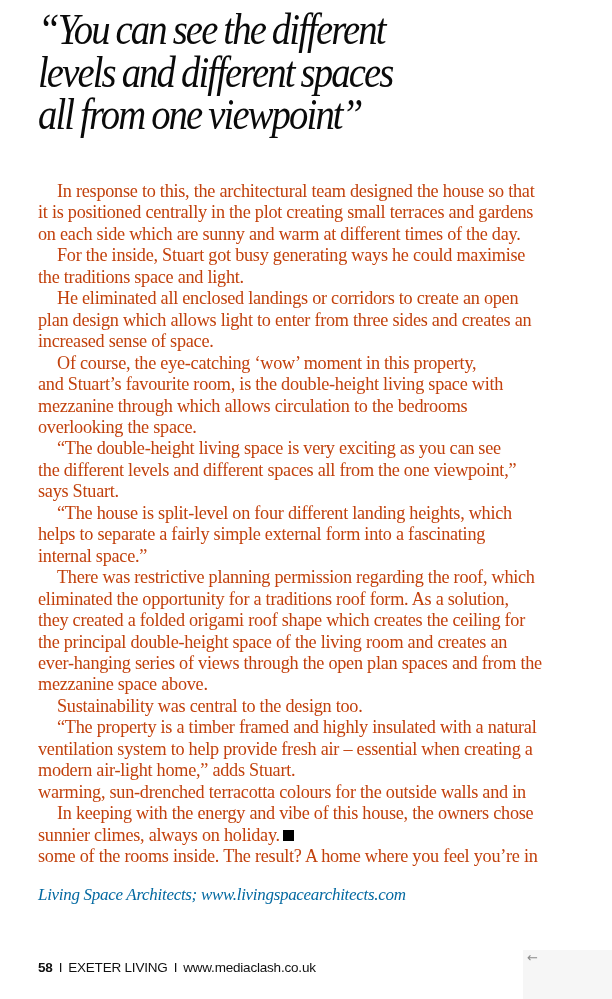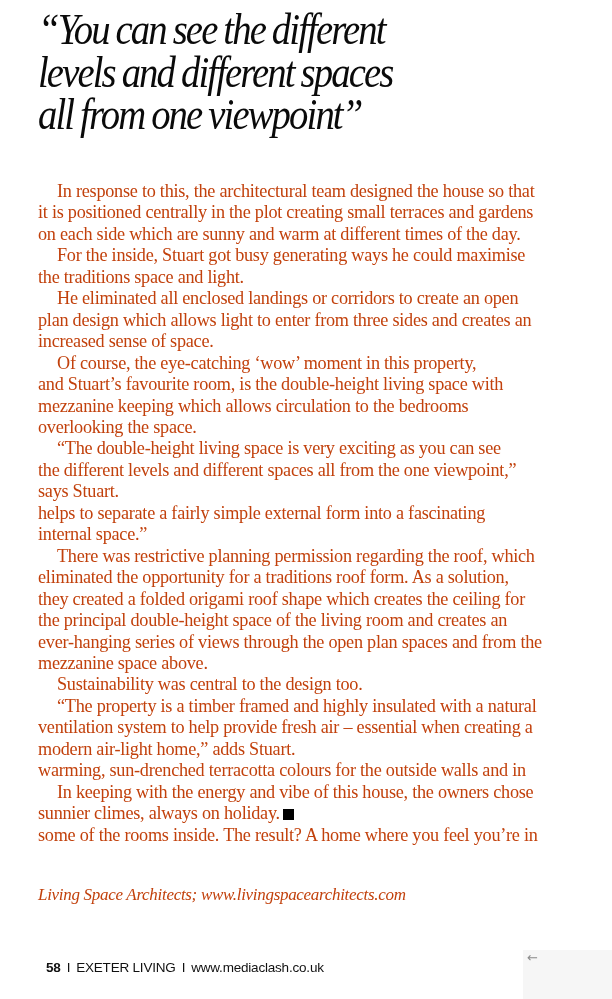--- a/index.html
+++ b/index.html
@@ -58,26 +58,26 @@
       margin-left: 3px;
     }
     .credit {
       position: absolute;
       left: 38px;
       top: 885px;
       font-family: "Liberation Serif", "DejaVu Serif", serif;
       font-style: italic;
       font-size: 17px;
       letter-spacing: -0.3px;
-      color: #c2410c;
+      color: #0369a1;
       white-space: nowrap;
     }
     .footer {
       position: absolute;
-      left: 46px;
+      left: 38px;
       top: 960px;
       font-family: "Liberation Sans", "DejaVu Sans", sans-serif;
       font-size: 13.5px;
       letter-spacing: -0.2px;
       color: #111;
       white-space: nowrap;
     }
     .footer .page-num { font-weight: bold; }
     .footer .sep { margin: 0 6px; font-weight: normal; }
     .nav-panel {
@@ -118,29 +118,30 @@
       <span class="line">the traditions space and light.</span>
     </p>
     <p style="text-indent: 0px;">
       <span class="line first">He eliminated all enclosed landings or corridors to create an open</span>
       <span class="line">plan design which allows light to enter from three sides and creates an</span>
       <span class="line">increased sense of  space.</span>
     </p>
     <p style="text-indent: 0px;">
       <span class="line first">Of  course, the eye-catching ‘wow’ moment in this property,</span>
       <span class="line">and Stuart’s favourite room, is the double-height living space with</span>
-      <span class="line">mezzanine keeping which allows circulation to the bedrooms</span>
+      <span class="line">mezzanine through which allows circulation to the bedrooms</span>
       <span class="line">overlooking the space.</span>
     </p>
     <p style="text-indent: 0px;">
       <span class="line first">“The double-height living space is very exciting as you can see</span>
       <span class="line">the different levels and different spaces all from the one viewpoint,”</span>
       <span class="line">says Stuart.</span>
     </p>
     <p style="text-indent: 0px;">
+      <span class="line first">“The house is split-level on four different landing heights, which</span>
       <span class="line">helps to separate a fairly simple external form into a fascinating</span>
       <span class="line">internal space.”</span>
     </p>
     <p style="text-indent: 0px;">
       <span class="line first">There was restrictive planning permission regarding the roof, which</span>
       <span class="line">eliminated the opportunity for a traditions roof  form. As a solution,</span>
       <span class="line">they created a folded origami roof  shape which creates the ceiling for</span>
       <span class="line">the principal double-height space of  the living room and creates an</span>
       <span class="line">ever-hanging series of  views through the open plan spaces and from the</span>
       <span class="line">mezzanine space above.</span>

